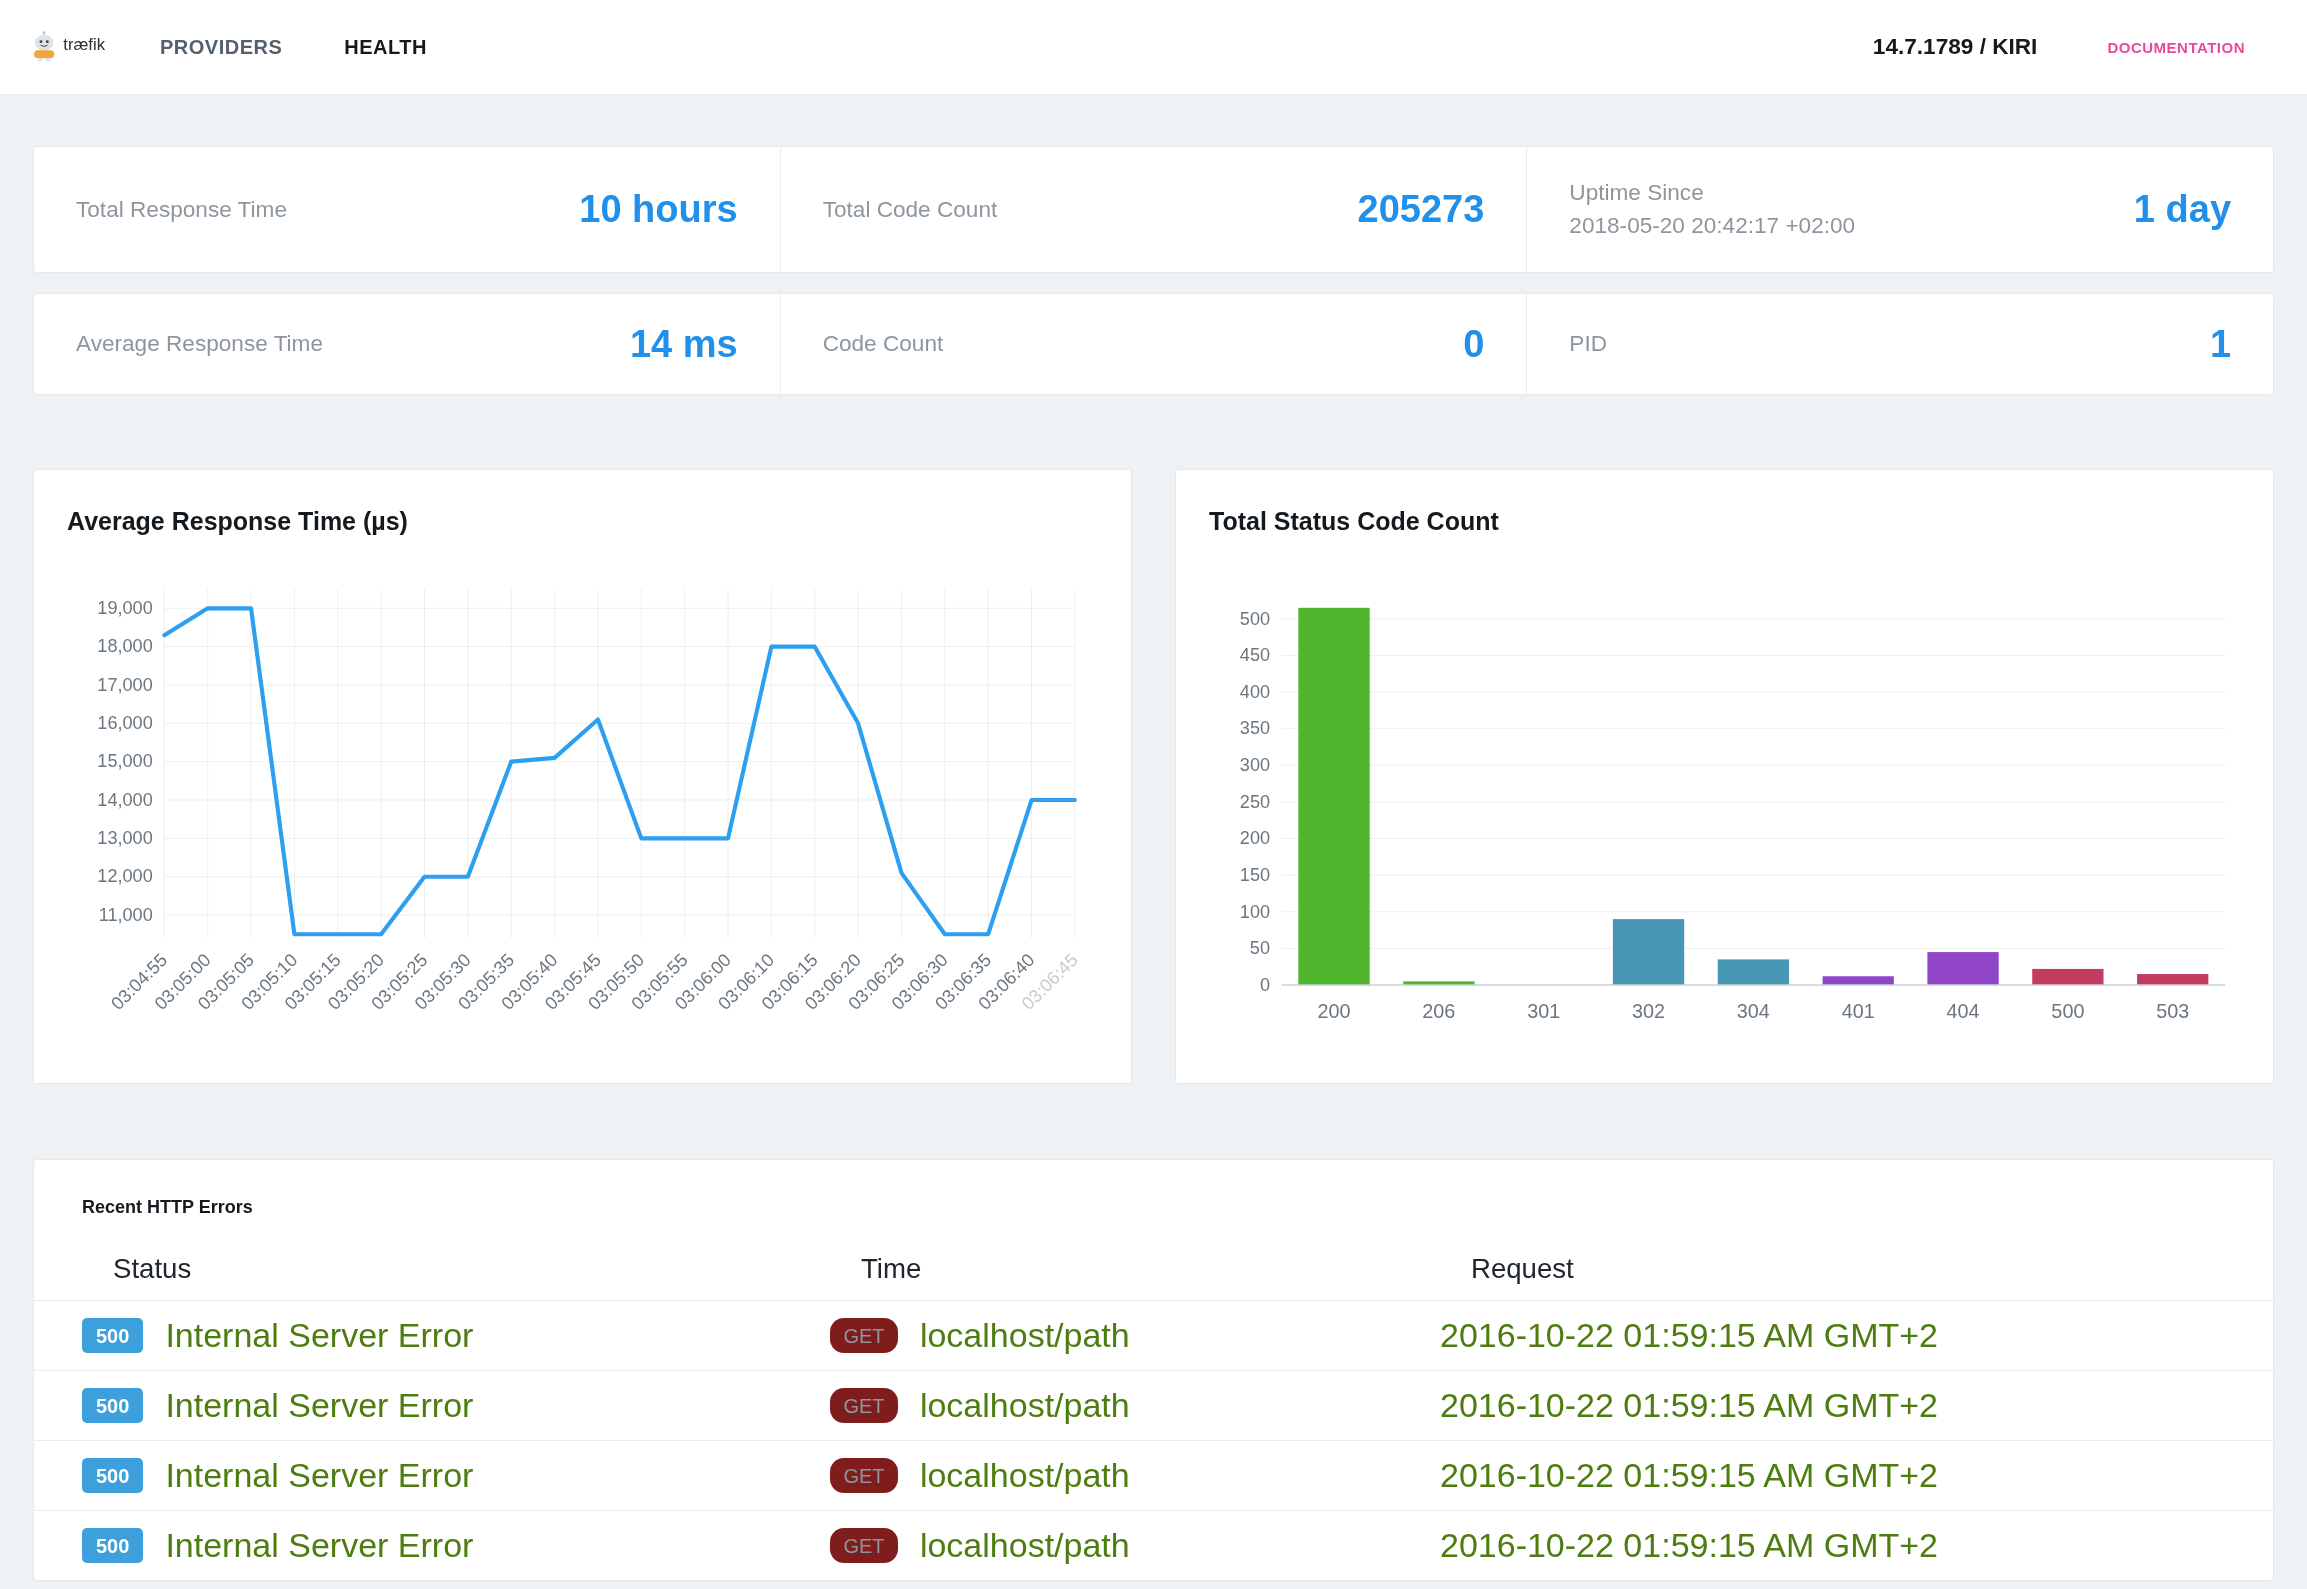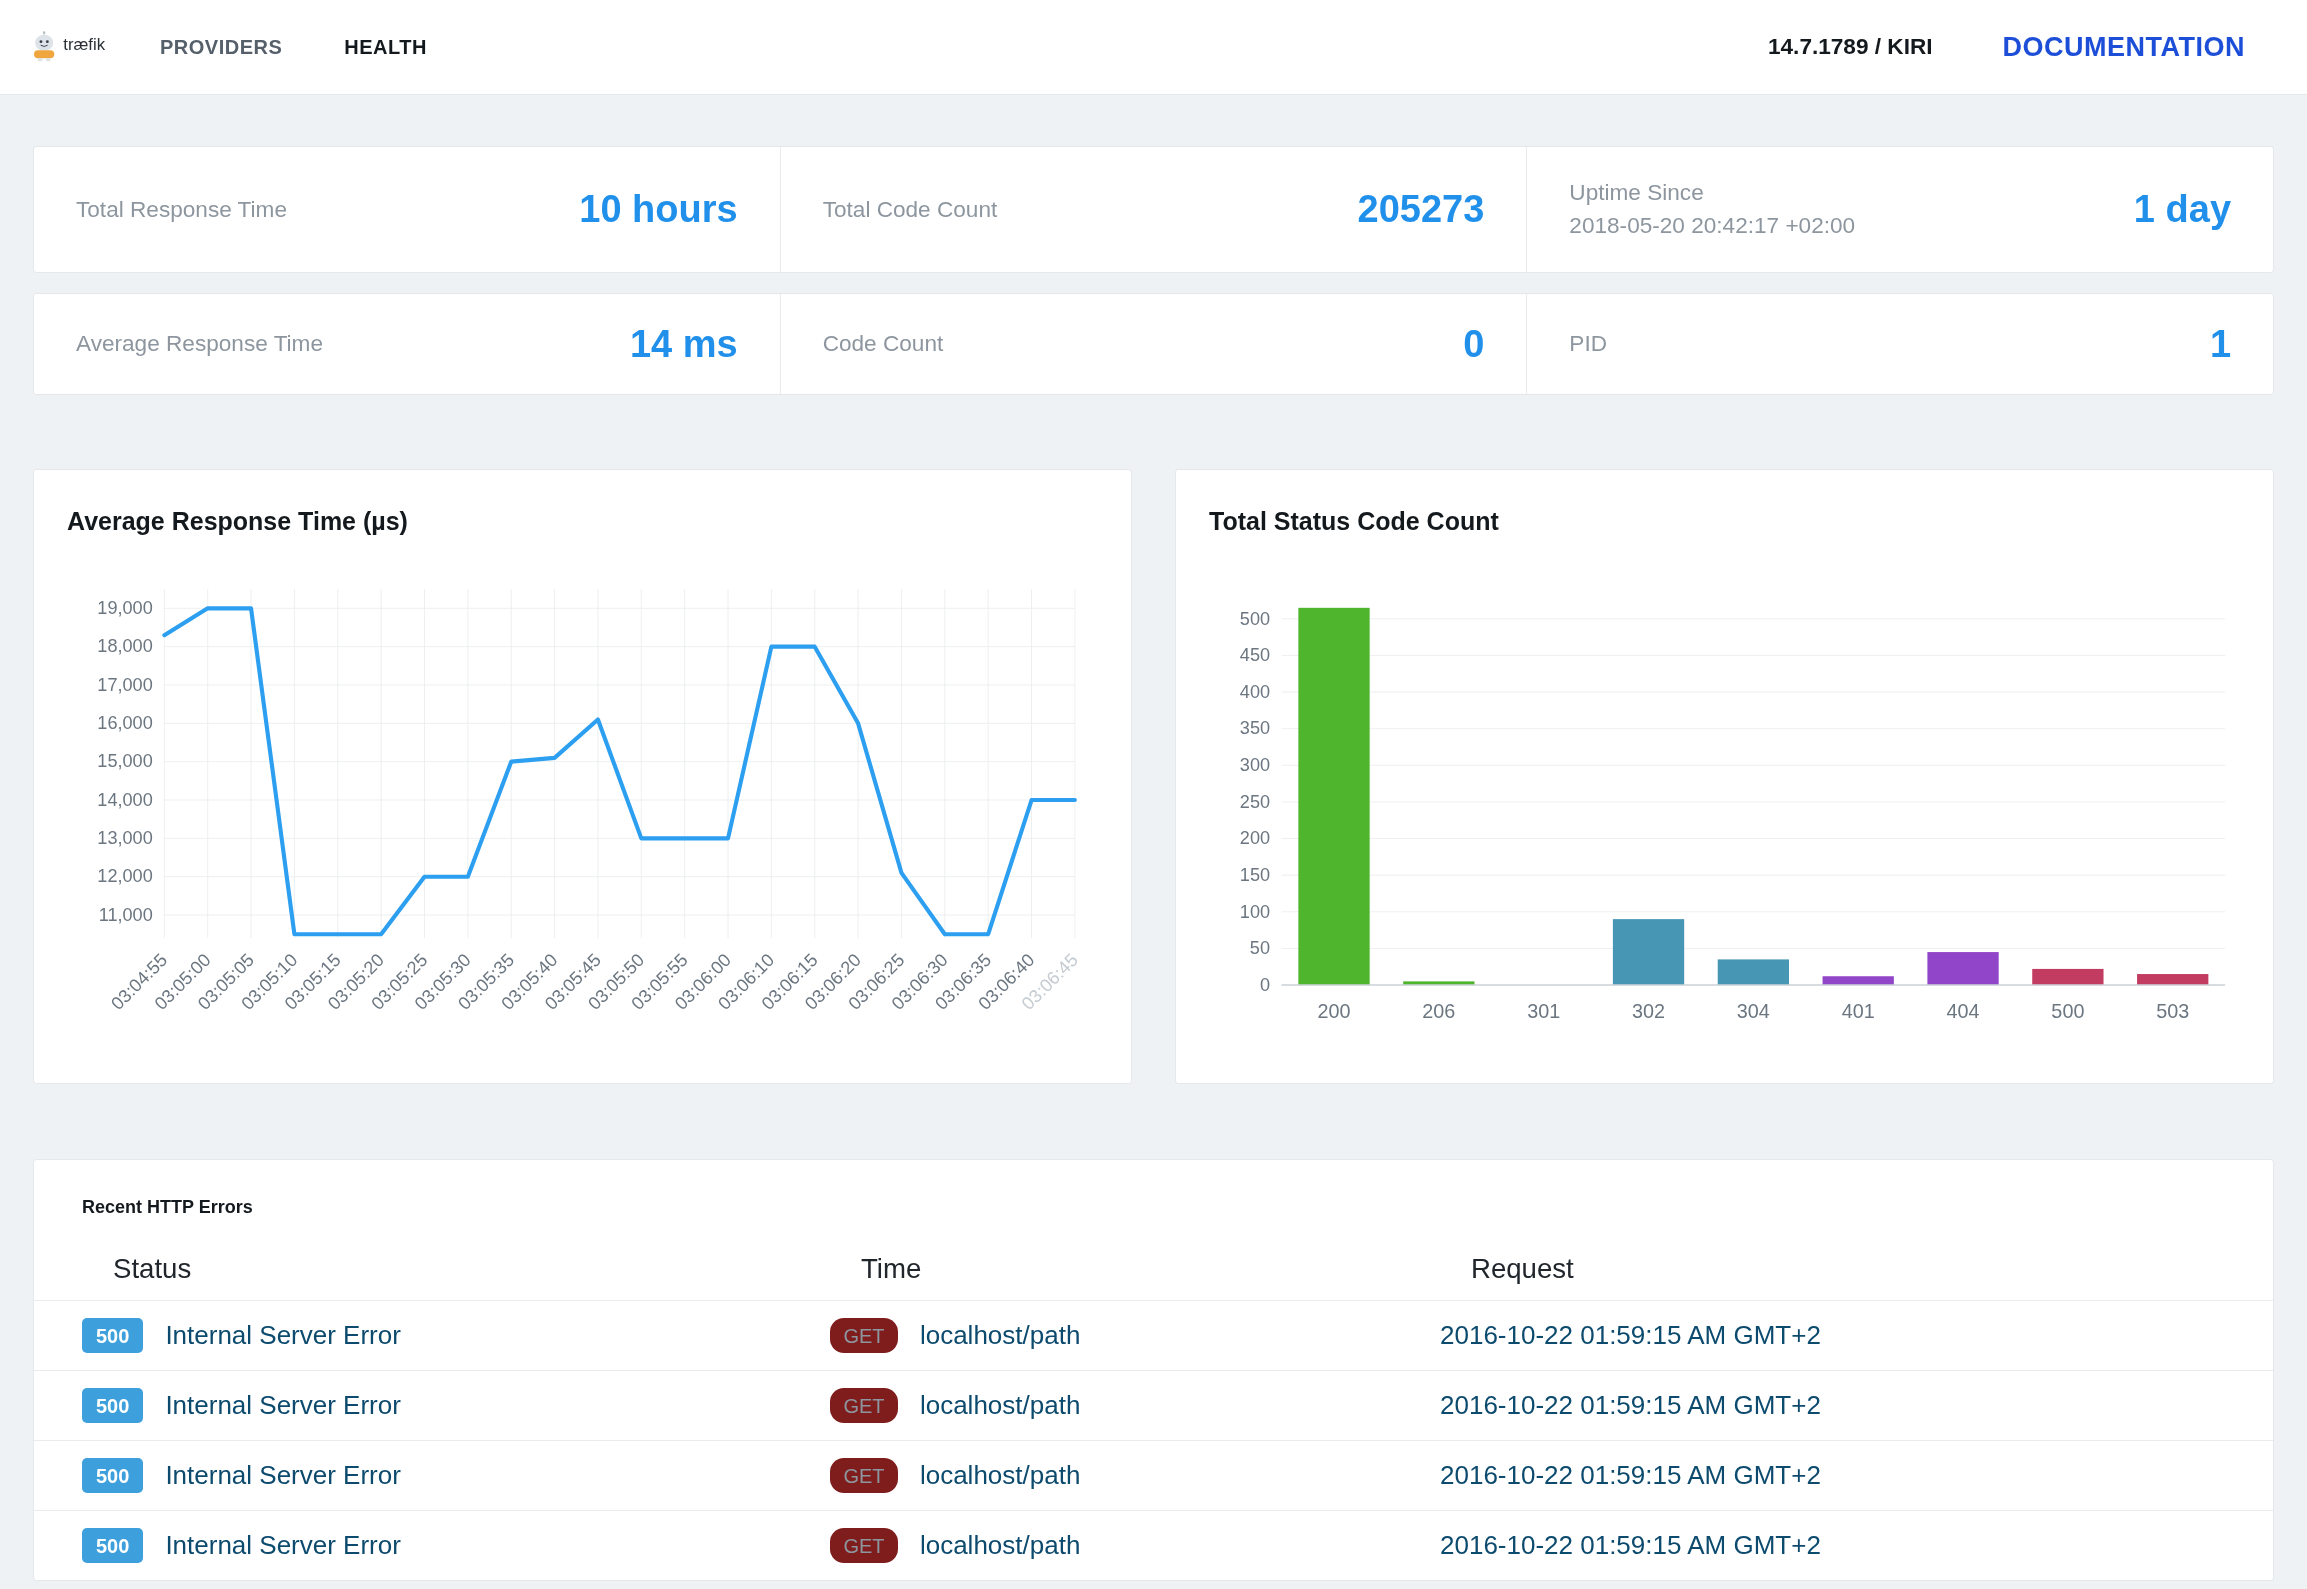--- a/index.html
+++ b/index.html
@@ -15,21 +15,21 @@
     height:94px; background:#ffffff; display:flex; align-items:center;
     padding:0 62px 0 25px; box-shadow:0 0.8px 0 #e4e7ea;
   }
   .logo { width:80px; display:flex; align-items:center; margin-right:55px; cursor:pointer; }
   .logo svg { width:57px; height:48px; }
   .logo-text { font-size:16.7px; color:#2a3036; margin-top:-3.3px; }
   .nav-link { font-size:20px; font-weight:bold; letter-spacing:0.5px; color:#55606b; margin-right:62px; cursor:pointer; }
   .nav-link.active { color:#14191e; }
   .nav-right { margin-left:auto; display:flex; align-items:center; gap:70px; }
   .nav-version { font-size:22.6px; font-weight:bold; color:#14191e; }
-  .nav-docs { font-size:27px; font-weight:bold; letter-spacing:0.5px; color:#1d4ed8; cursor:pointer;text-align:right; }
+  .nav-docs { font-size:15px; font-weight:bold; letter-spacing:0.5px; color:#ec4899; cursor:pointer;text-align:right; }
   
   .container { padding:0 33px; }
   .card { background:#ffffff; border:0.8px solid #e4e8eb; border-radius:3.3px; }
   
   .statcard { display:flex; }
   .statcard.row1 { margin-top:52px; height:127px; }
   .statcard.row2 { margin-top:20px; height:102px; }
   .statcell { flex:1; display:flex; align-items:center; justify-content:space-between; padding:0 42px; min-width:0; }
   .statcell + .statcell { border-left:0.8px solid #e9ecef; }
   .stat-label { font-size:22.6px; color:#8d969f; }
@@ -52,21 +52,21 @@
   .ehead { font-size:27.6px; color:#20262c;margin-left:31px; }
   .cell-flex { display:flex; align-items:center; gap:22px; min-width:0; }
   .badge-code {
     background:#3d9fdb; color:#ffffff; font-size:20px; font-weight:bold;
     border-radius:5px; padding:7.5px 14px; line-height:1;
   }
   .badge-method {
     background:#7f1d1d; color:#8d969f; font-size:20px;
     border-radius:14px; padding:7.5px 13.4px; line-height:1;
   }
-  .cell-text { font-size:26px; color:#0c4a6e; white-space:nowrap; }
+  .cell-text { font-size:34px; color:#4d7c0f; white-space:nowrap; }
 </style>
 </head>
 <body>
 
 <div class="navbar">
   <div class="logo">
     <svg viewBox="0 0 72 60">
       <line x1="36" y1="8" x2="36" y2="3" stroke="#b8c0c6" stroke-width="2"></line>
       <circle cx="36" cy="3" r="2.4" fill="#b8c0c6"></circle>
       <ellipse cx="36" cy="22" rx="17" ry="15" fill="#dde3e8"></ellipse>

